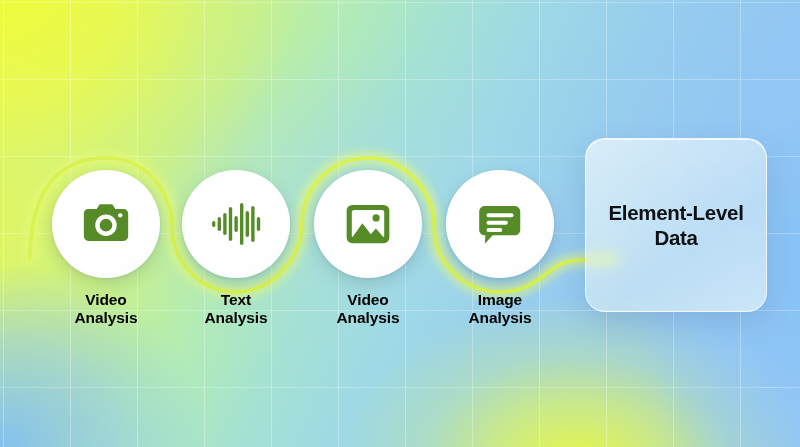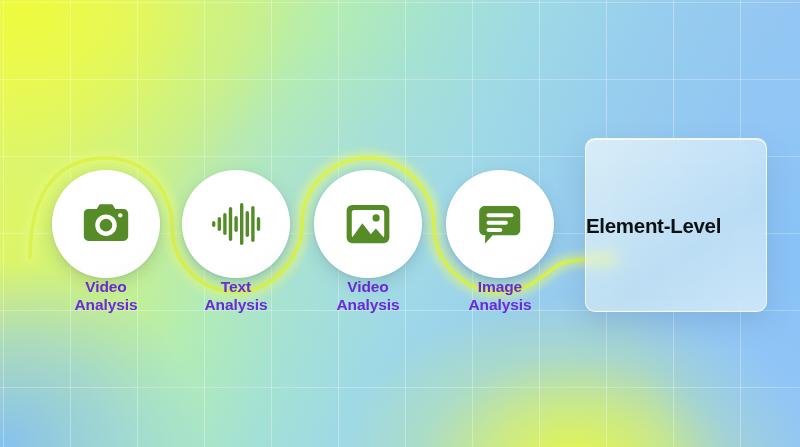--- a/index.html
+++ b/index.html
@@ -76,39 +76,40 @@
   .node{position:absolute;width:132px;text-align:center;}
   .circle{
     width:108px;height:108px;margin:0 auto;
     border-radius:50%;
     background:radial-gradient(circle at 38% 30%, #ffffff 0%, #ffffff 62%, #f6f9f7 100%);
     box-shadow:0 6px 16px rgba(60,90,110,0.20), 0 1px 3px rgba(60,90,110,0.12);
     display:flex;align-items:center;justify-content:center;
     position:relative;z-index:3;
   }
   .node-label{
+    margin-top:13px;
     font-size:15.5px;line-height:17.5px;
-    font-weight:bold;color:#6d28d9;
+    font-weight:bold;color:#000000;
     letter-spacing:-0.1px;
   }
   .node-label .l2{display:block;}
 
   
   #card{
     position:absolute;left:585px;top:138px;width:180px;height:172px;
-    border-radius:10px;
+    border-radius:20px;
     background:linear-gradient(145deg,
        rgba(255,255,255,0.62) 0%,
        rgba(248,253,250,0.50) 38%,
        rgba(240,250,244,0.44) 62%,
        rgba(250,254,250,0.56) 100%);
     border:1px solid rgba(255,255,255,0.72);
     box-shadow:0 10px 28px rgba(60,95,120,0.18), inset 0 1px 0 rgba(255,255,255,0.75);
     backdrop-filter:blur(6px);
-    display:flex;align-items:center;
+    display:flex;align-items:center;justify-content:center;
     z-index:4;
   }
   #card .card-text{
     font-size:20.5px;line-height:25px;font-weight:bold;
     color:#0d1114;text-align:center;letter-spacing:-0.3px;
   }
   #card .card-text .l2{display:block;}
 </style>
 </head>
 <body>
@@ -209,16 +210,17 @@
     </div>
     <div class="node-label">
       <span>Image</span>
       <span class="l2">Analysis</span>
     </div>
   </div>
 
   <div id="card">
     <div class="card-text">
       <span>Element-Level</span>
+      <span class="l2">Data</span>
     </div>
   </div>
 
 </div>
 
 </body></html>

